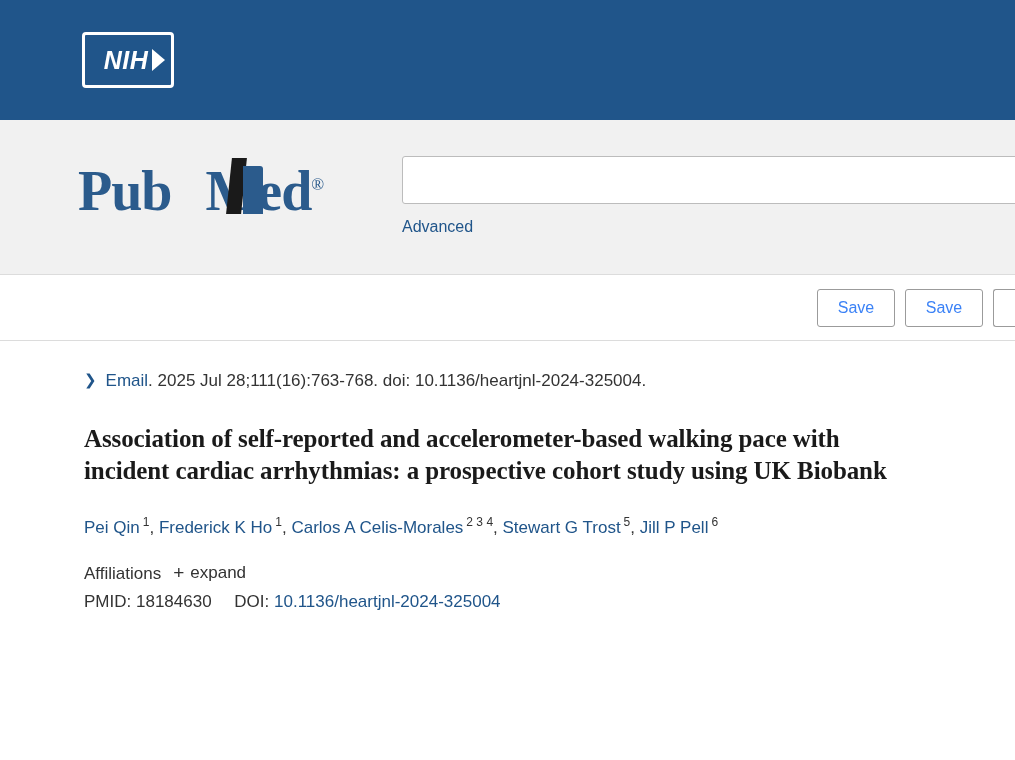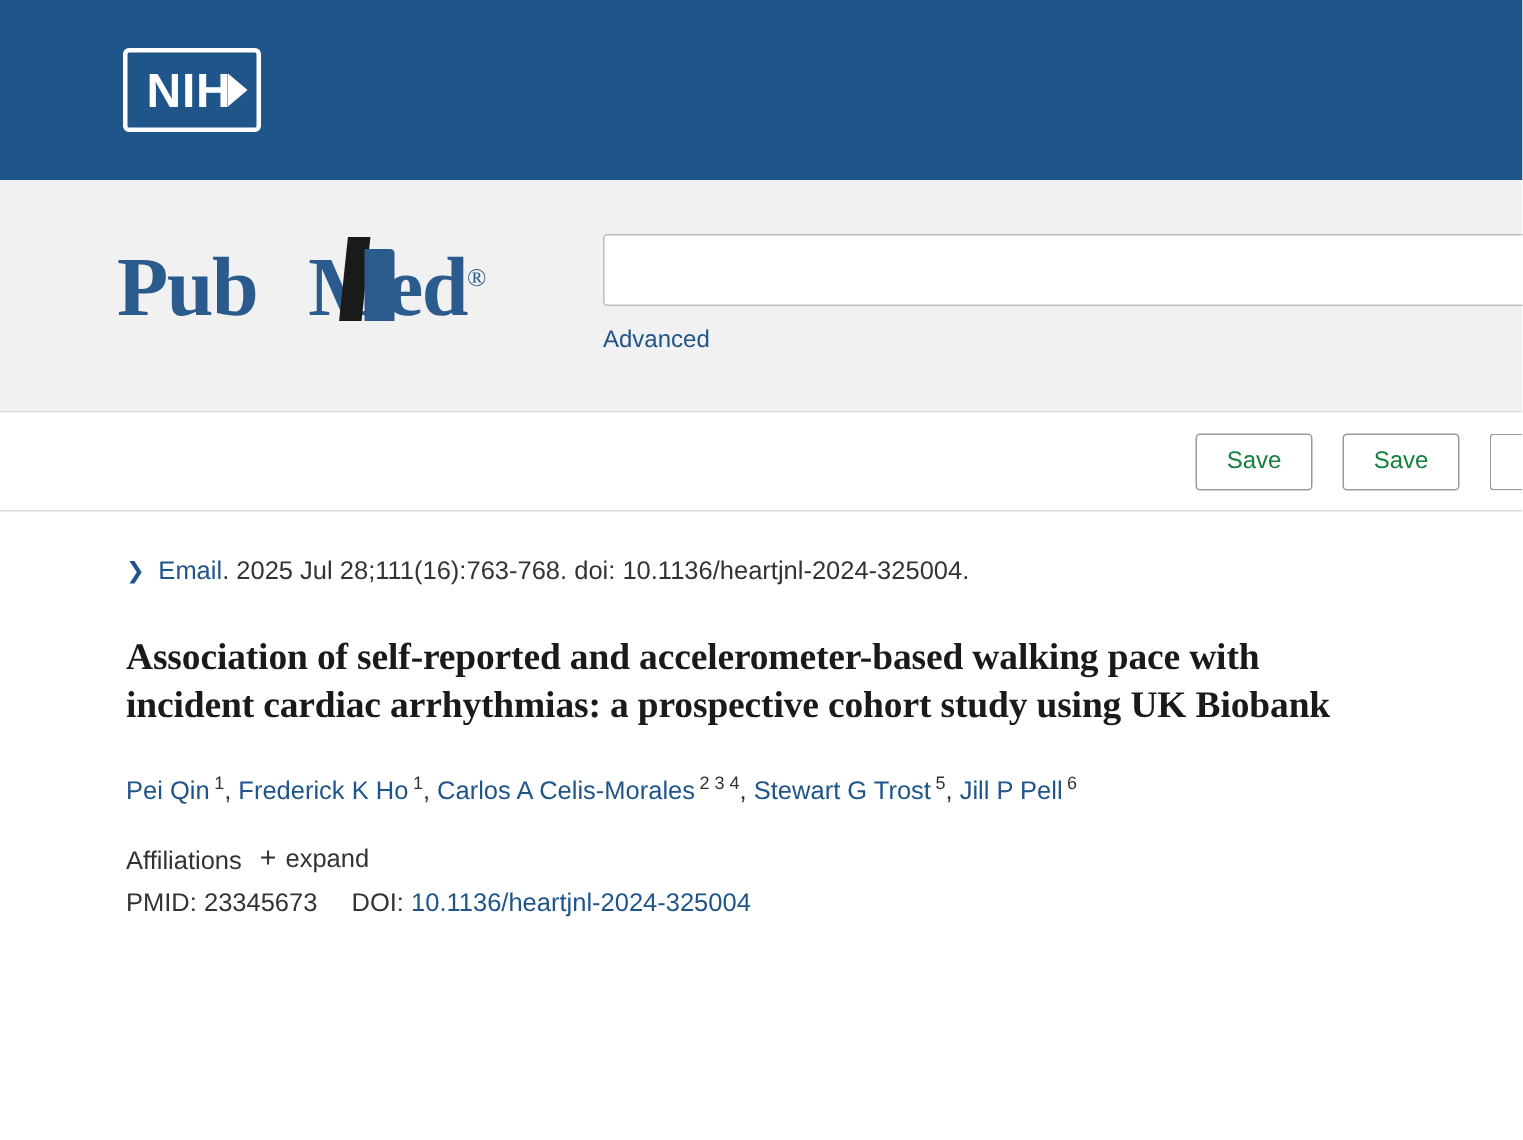--- a/index.html
+++ b/index.html
@@ -34,25 +34,26 @@
     border: 3px solid #ffffff;
     border-radius: 4px;
     display: flex;
     align-items: center;
     justify-content: center;
     box-sizing: border-box;
     position: relative;
   }
   .nih-mark-text {
     color: #ffffff;
-    font-size: 32px;
+    font-size: 25px;
     font-weight: bold;
     letter-spacing: 0.5px;
     font-family: "Liberation Sans", sans-serif;
     margin-right: 4px;
+    font-style: italic;
   }
   .nih-mark-arrow {
     position: absolute;
     right: 6px;
     top: 50%;
     transform: translateY(-50%);
     width: 0;
     height: 0;
     border-top: 11px solid transparent;
     border-bottom: 11px solid transparent;
@@ -169,24 +170,24 @@
     box-sizing: border-box;
     background: #ffffff;
   }
   .btn {
     height: 38px;
     min-width: 78px;
     padding: 0 16px;
     background: #ffffff;
     border: 1px solid #9b9b9b;
     border-radius: 3px;
-    color: #15803d;
+    color: #3b82f6;
     font-size: 16px;
     font-family: "Liberation Sans", sans-serif;
-    margin-left: 20px;
+    margin-left: 10px;
     cursor: pointer;
     display: flex;
     align-items: center;
     justify-content: center;
   }
   .btn-partial {
     min-width: 20px;
     width: 22px;
     padding: 0;
     overflow: hidden;
@@ -339,18 +340,18 @@
   <div class="affiliations">
     <span class="aff-label">Affiliations</span>
     <span class="expand-btn">
       <span class="plus">+</span>
       <span>expand</span>
     </span>
   </div>
 
   <div class="ids-line">
     <span class="pmid-label">PMID:</span>
-    <span>23345673</span>
+    <span>18184630</span>
     <span class="doi-label">DOI:</span>
     <a class="doi-link">10.1136/heartjnl-2024-325004</a>
   </div>
 
 </main>
 
 </body></html>

